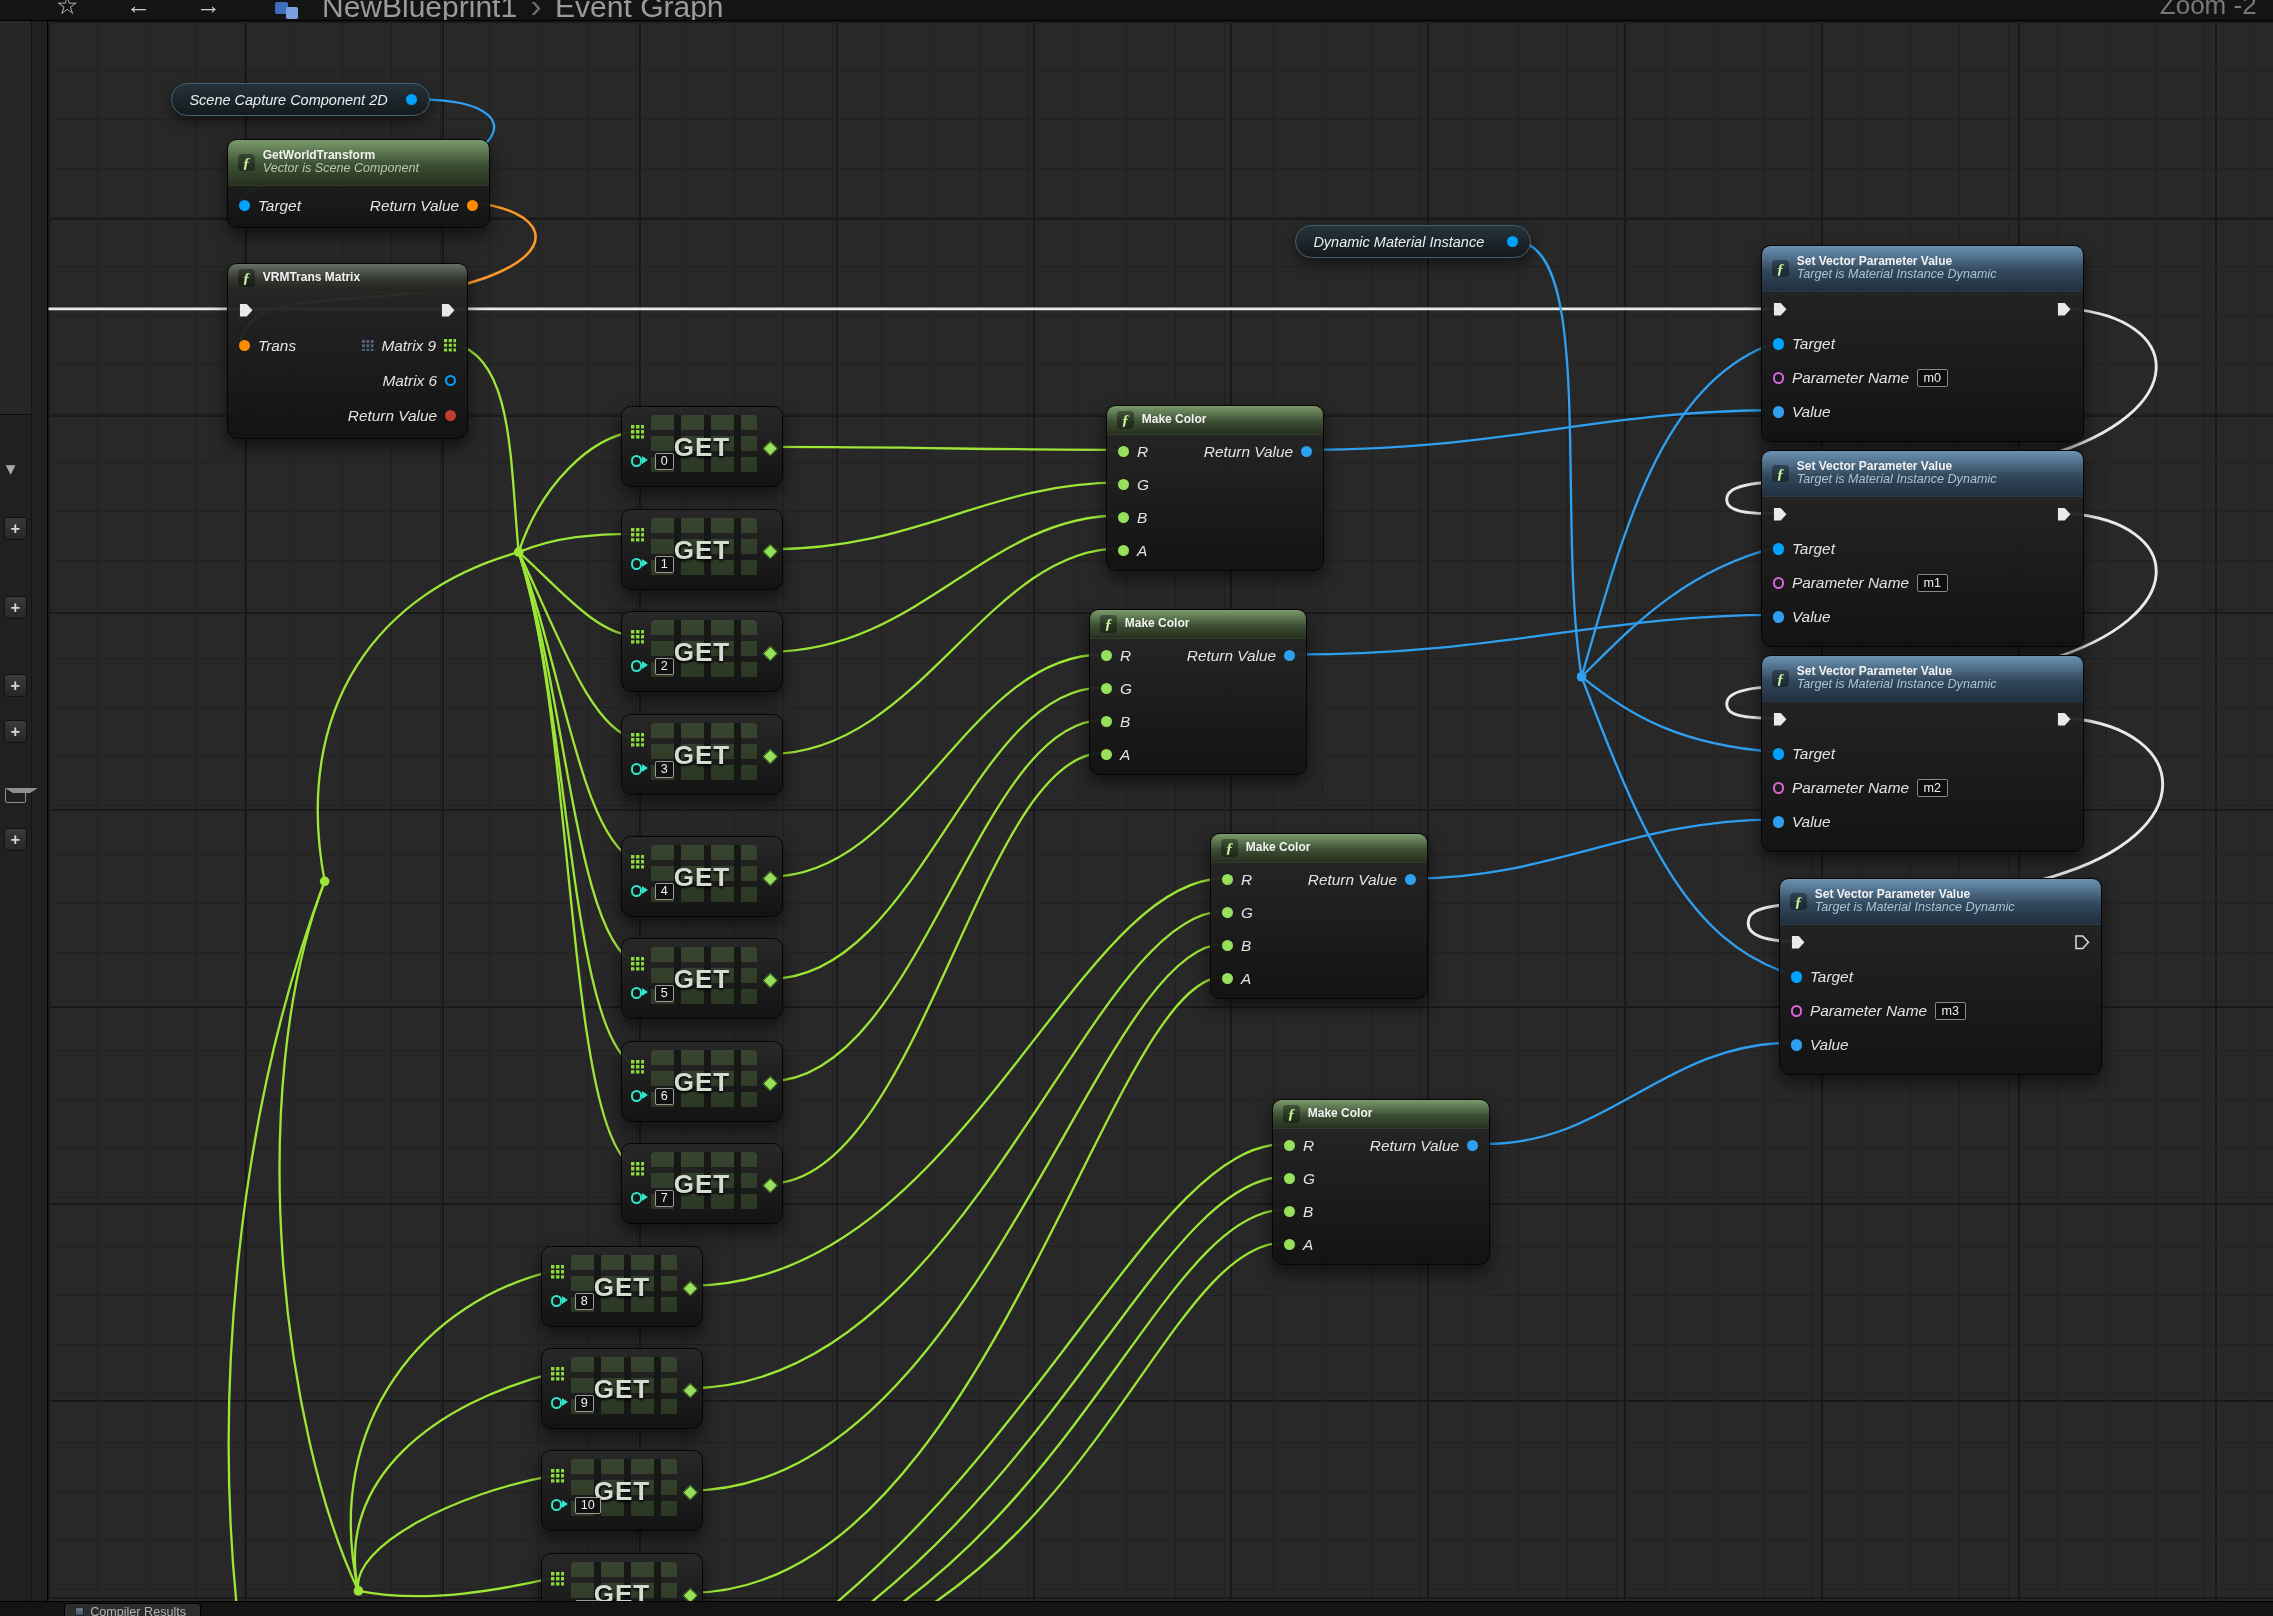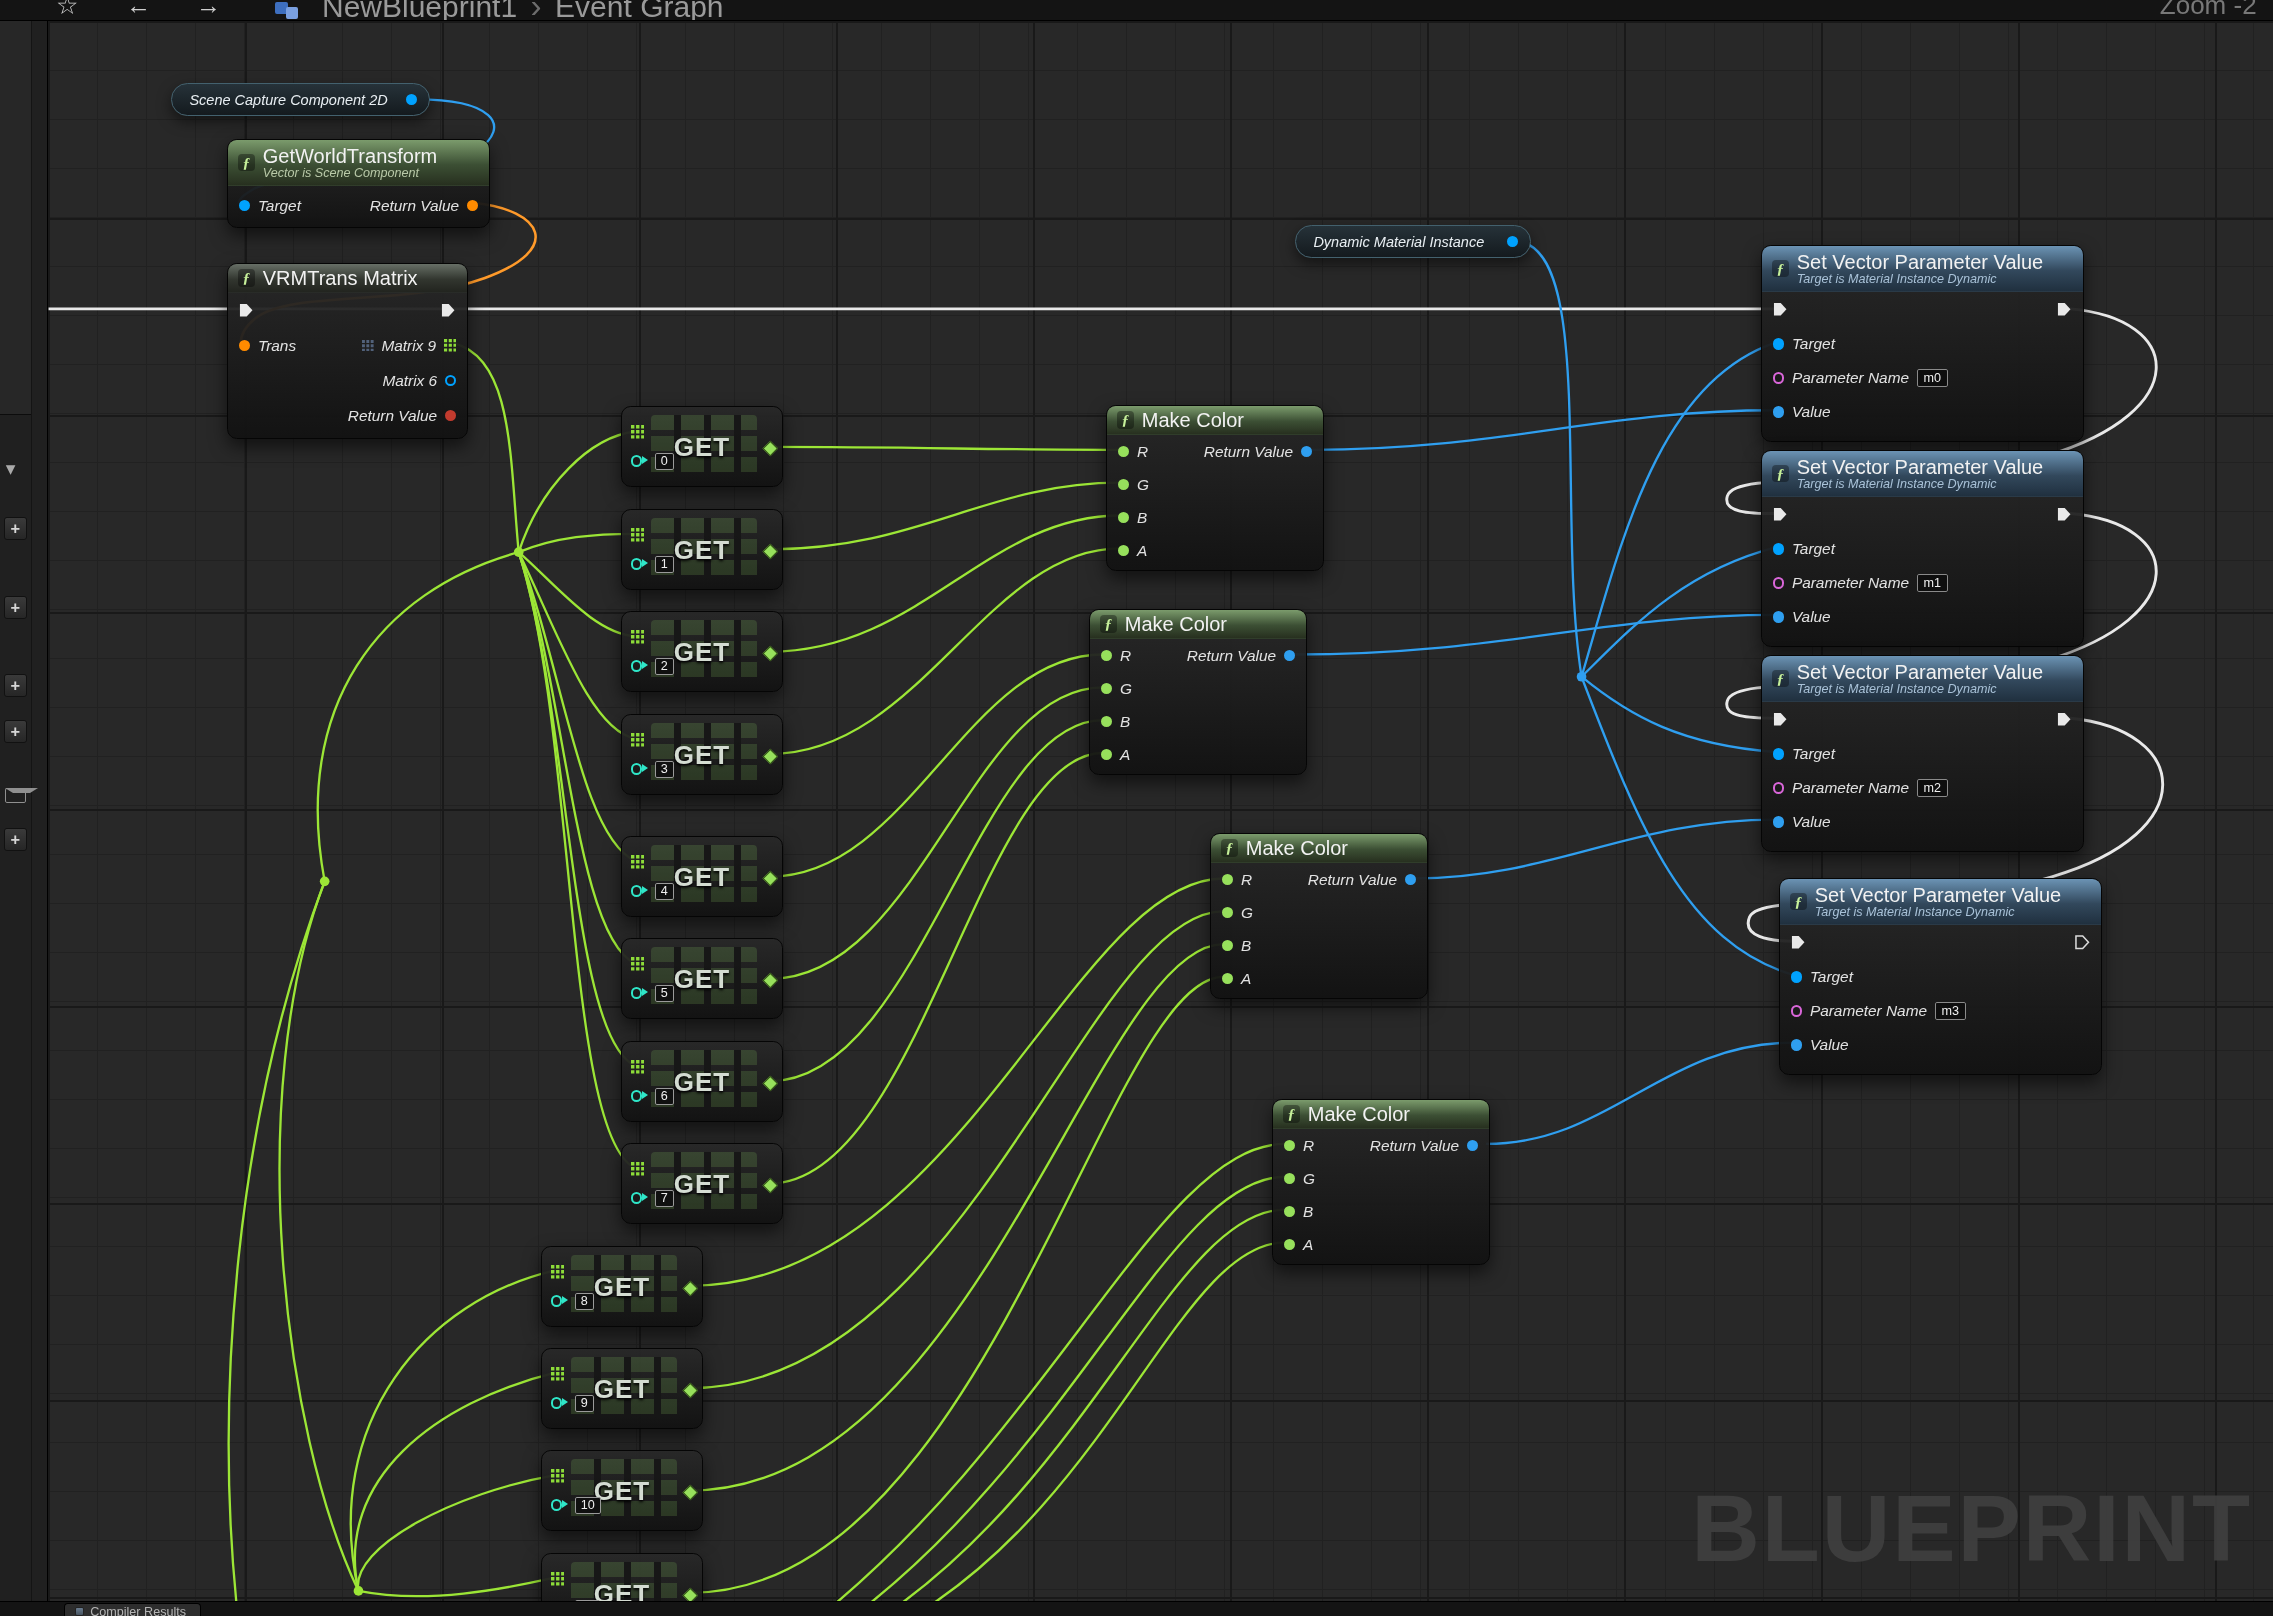--- a/index.html
+++ b/index.html
@@ -65,21 +65,21 @@
   .hdr { border-radius:8.7px 8.7px 0 0; display:flex; align-items:center; gap:7.7px; padding:0 9.7px;
          border-bottom:1px solid rgba(0,0,0,.6); }
   .hdr.h1 { height:29px; }
   .hdr.h2 { height:46px; }
   .hdr.green { background:linear-gradient(180deg,#7b9b6c,#3c4f34 55%,#27301f); }
   .hdr.gray  { background:linear-gradient(180deg,#676f66,#32362f 55%,#22241f); }
   .hdr.blue  { background:linear-gradient(180deg,#6b93b4,#32485c 55%,#20303f); }
   .fn-icon { flex:none; width:17.4px; height:17.4px; border-radius:3.9px; background:rgba(0,0,0,.35);
              color:#c6f09a; font-family:"Liberation Serif",serif; font-style:italic; font-weight:bold;
              font-size:15.4px; display:flex; align-items:center; justify-content:center; }
-  .hdr .title { font-size:20px; font-weight:normal; color:#f2f2f2; line-height:1.1; }
+  .hdr .title { font-size:12px; font-weight:bold; color:#f2f2f2; line-height:1.1; }
   .hdr .sub { font-size:12.6px; font-style:italic; line-height:1.1; }
   .hdr.green .sub { color:#b9c9a8; }
   .hdr.blue  .sub { color:#a9c2d8; }
 
   .row { display:flex; align-items:center; gap:7.7px; padding:0 10.6px; }
   .row .r { margin-left:auto; display:flex; align-items:center; gap:7.7px; }
   .row.exec { justify-content:space-between; }
   .row.out  { justify-content:flex-end; }
   .plabel { font-size:15.4px; color:#e2e2e2; white-space:nowrap;font-style:italic; }
 
@@ -107,21 +107,20 @@
   .get-big { position:absolute; left:0; right:0; top:25px; text-align:center; font-size:26px;
              font-weight:bold; color:#d4dcd2; text-shadow:0 1.9px 2.9px #000; letter-spacing:1px; }
   .gpin { position:absolute; }
   .idxbox { position:absolute; left:33px; top:46px; border:1px solid #9a9a9a; background:#101010;
             color:#efefef; font-size:12.6px; line-height:15.4px; padding:0 4.8px; border-radius:1.9px; }
 </style>
 </head>
 <body>
 
 <div class="graph">
-  <div class="watermark">BLUEPRINT</div>
 
   <svg class="wires" width="2274" height="1616" viewBox="0 0 2355 1674">
 
     <path class="w" d="M50,320 L1839,320"></path>
     <path class="w" d="M2144,320 C2262,330 2272,426 2120,472 C1976,516 1798,482 1789,514 C1784,531 1812,532 1839,532"></path>
     <path class="w" d="M2144,532 C2262,542 2272,638 2120,684 C1976,728 1798,694 1789,726 C1784,743 1812,744 1839,744"></path>
     <path class="w" d="M2144,744 C2268,756 2282,862 2126,908 C1984,950 1824,922 1812,950 C1804,970 1832,975 1858,975"></path>
 
     <path class="ow" d="M491,210 C562,218 584,258 502,288 C420,318 302,300 264,330 C254,338 249,346 249,356"></path>
 

